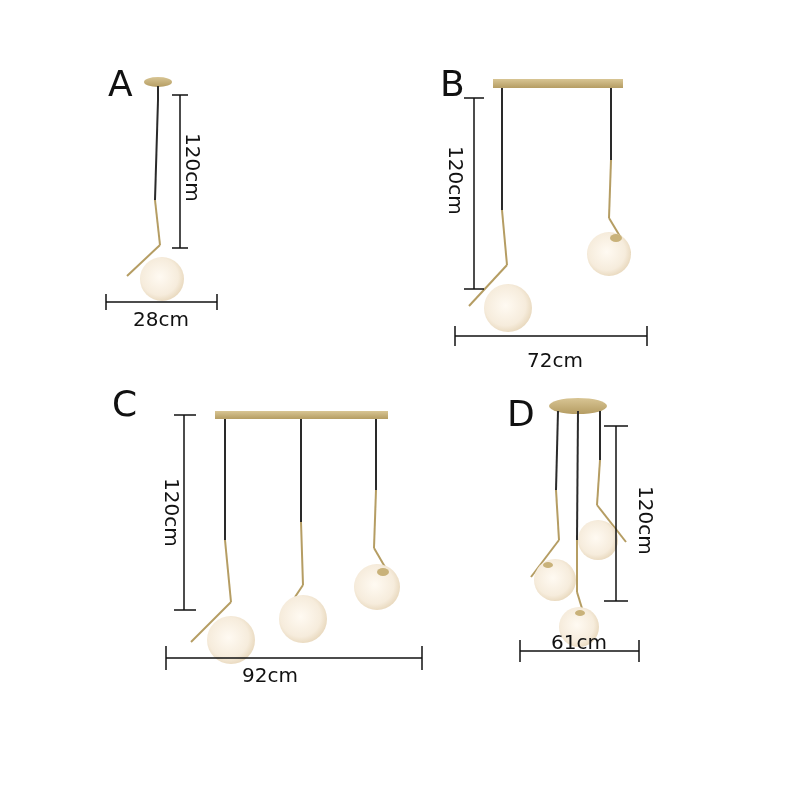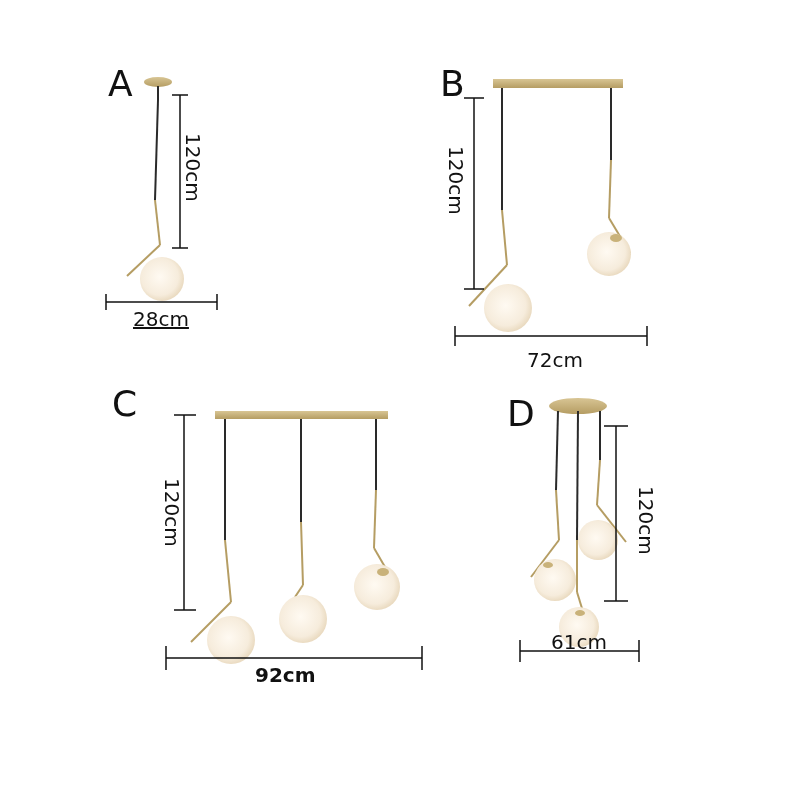--- a/index.html
+++ b/index.html
@@ -119,16 +119,16 @@
 <div class="label" style="left:108px; top:66px;">A</div>
 <div class="label" style="left:440px; top:66px;">B</div>
 <div class="label" style="left:112px; top:386px;">C</div>
 <div class="label" style="left:507px; top:396px;">D</div>
 
 <div class="dim vert" style="left:161px; top:155px; width:64px; text-align:center;">120cm</div>
 <div class="dim vert" style="left:424px; top:168px; width:64px; text-align:center;">120cm</div>
 <div class="dim vert" style="left:140px; top:500px; width:64px; text-align:center;">120cm</div>
 <div class="dim vert" style="left:614px; top:508px; width:64px; text-align:center;">120cm</div>
 
-<div class="dim" style="left:133px; top:309px;text-decoration:underline;">28cm</div>
+<div class="dim" style="left:133px; top:309px;">28cm</div>
 <div class="dim" style="left:527px; top:350px;">72cm</div>
-<div class="dim" style="left:255px; top:665px;font-weight:bold;">92cm</div>
+<div class="dim" style="left:242px; top:665px;">92cm</div>
 <div class="dim" style="left:551px; top:632px;">61cm</div>
 
 </body></html>

